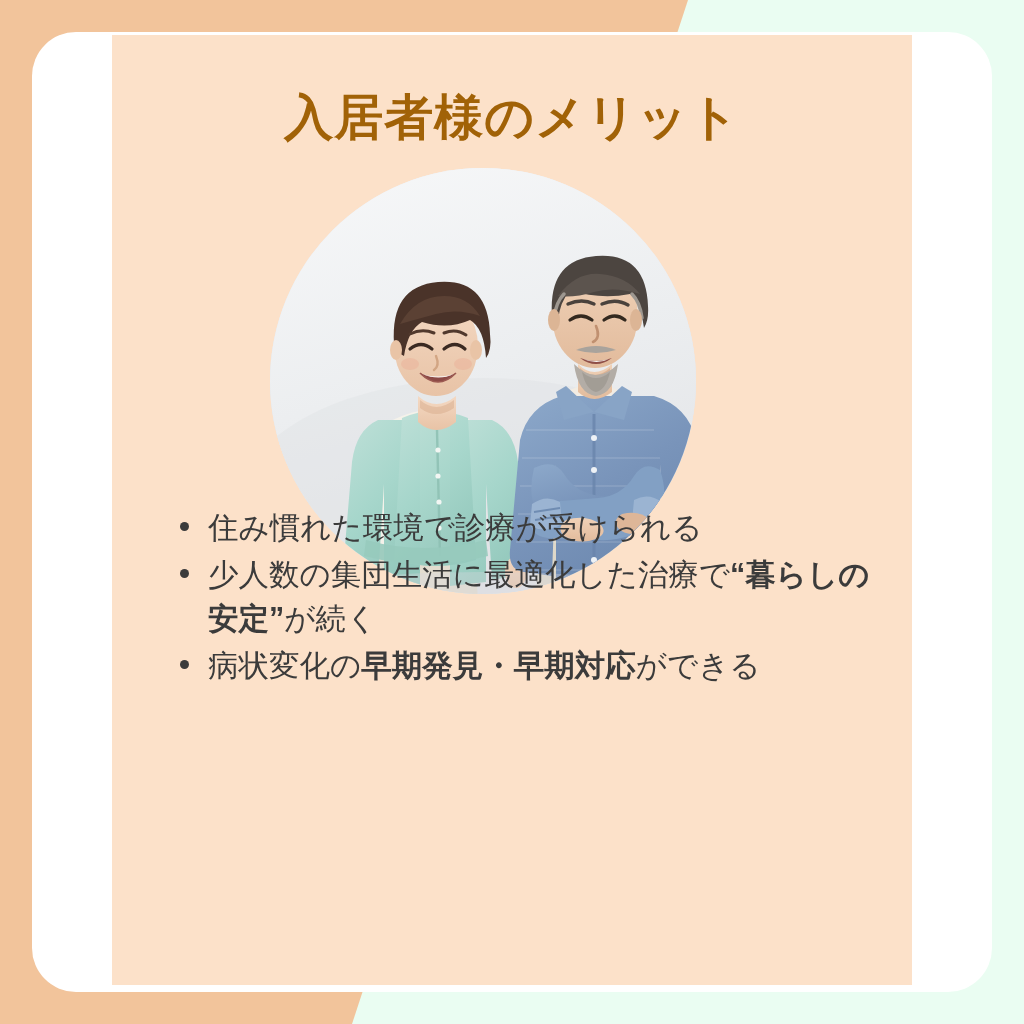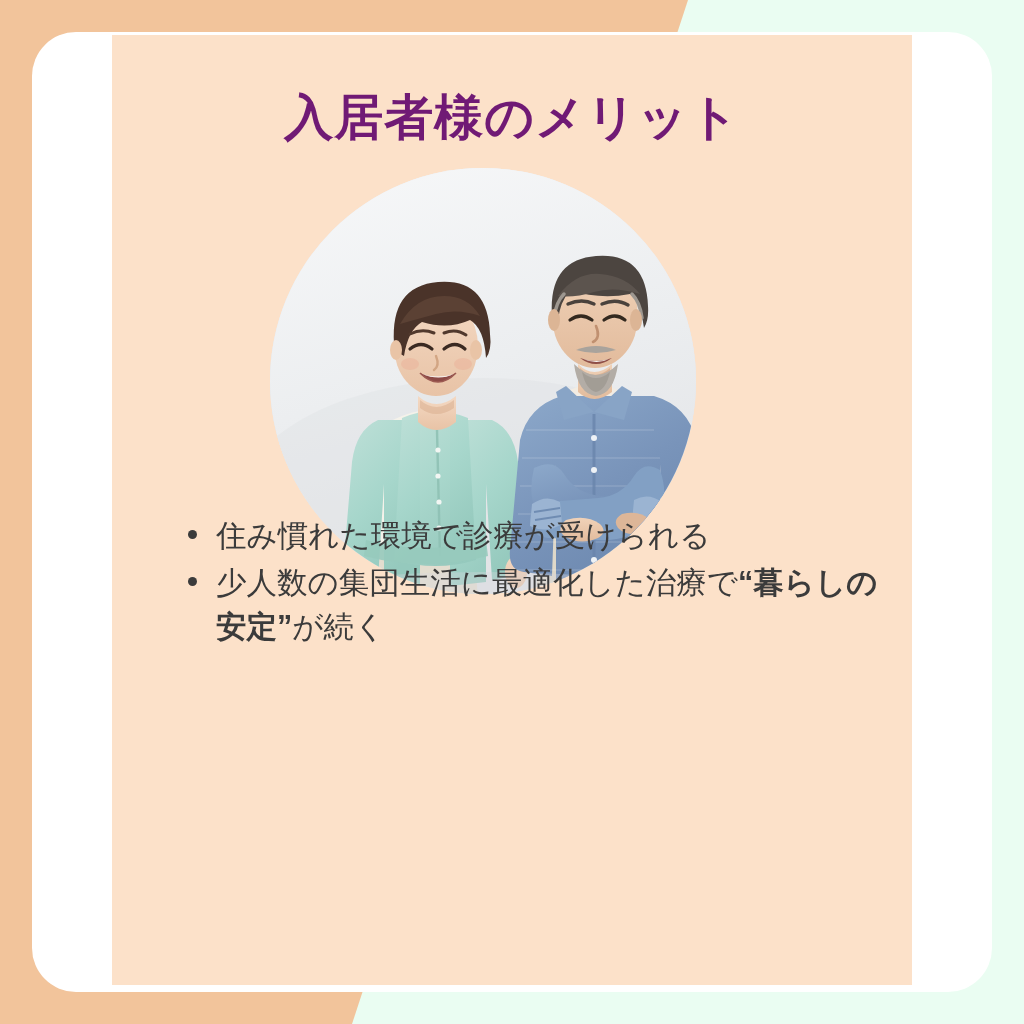--- a/index.html
+++ b/index.html
@@ -37,21 +37,21 @@
     width:800px;height:950px;
     background:#fce1c9;
     overflow:hidden;
   }
 
   
   .title{
     position:absolute;
     left:0;top:56px;width:800px;
     text-align:center;
-    color:#701a75;
+    color:#a16207;
     font-size:49px;
     font-weight:bold;
     letter-spacing:1px;
     line-height:1.1;
     white-space:nowrap;
   }
 
   
   .photo-wrap{
     position:absolute;
@@ -265,25 +265,29 @@
 
             <path d="M304 196 q22 22 44 0 q-4 30 -22 32 q-18 -2 -22 -32 z" fill="#b3ada6"></path>
             <path d="M312 204 q14 12 28 0 q-4 18 -14 20 q-10 -2 -14 -20 z" fill="#9b958e" opacity="0.7"></path>
           </g>
 
           <ellipse cx="213" cy="430" rx="200" ry="26" fill="#d6d8dc" opacity="0.35"></ellipse>
         </svg>
       </div>
     </div>
 
-    <ul class="bullets" style="list-style:none;margin:8px;padding:0;">
+    <ul class="bullets" style="list-style:none;margin:0;padding:0;">
       <li class="bullet">
         <span class="dot"></span>
         <span class="txt"><span>住み慣れた環境で診療が受けられる</span></span>
       </li>
       <li class="bullet">
         <span class="dot"></span>
         <span class="txt"><span>少人数の集団生活に最適化した治療で</span><b>“暮らしの安定”</b><span>が続く</span></span>
       </li>
+      <li class="bullet">
+        <span class="dot"></span>
+        <span class="txt"><span>病状変化の</span><b>早期発見・早期対応</b><span>ができる</span></span>
+      </li>
     </ul>
 
   </div>
 </div>
 
 </body></html>

